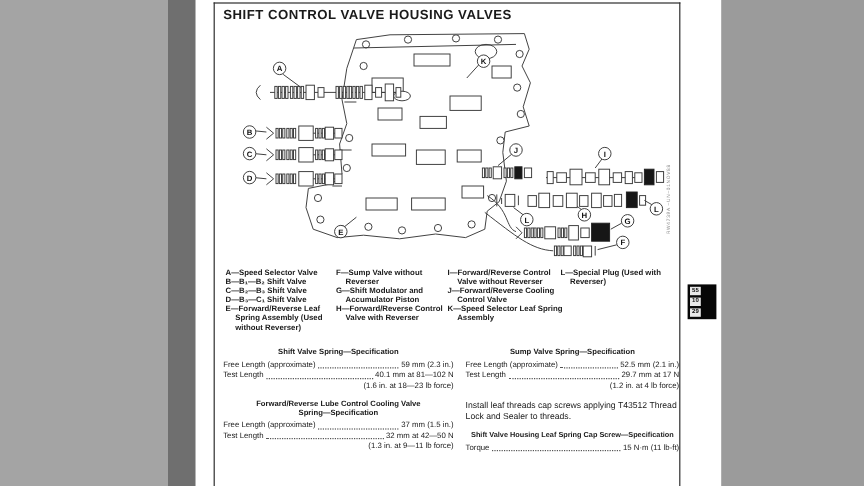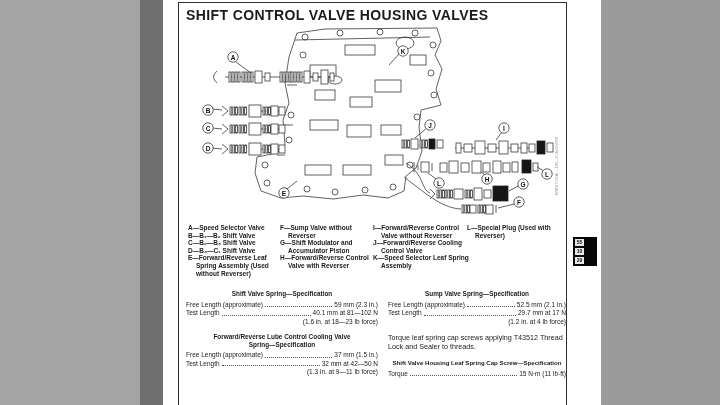--- a/index.html
+++ b/index.html
@@ -3,21 +3,21 @@
 <meta charset="utf-8">
 <style>
   html,body{margin:0;padding:0;background:#9c9c9c;}
   .screen{position:relative;width:720px;height:405px;overflow:hidden;
           font-family:"Liberation Sans","DejaVu Sans",sans-serif;color:#1a1a1a;background:#a4a4a4;}
   .gray-right{position:absolute;left:601px;top:0;width:119px;height:405px;background:#9b9b9b;}
   .dark-band{position:absolute;left:140px;top:0;width:23px;height:405px;background:#6f6f6f;}
   .page{position:absolute;left:163px;top:0;width:438px;height:405px;background:#ffffff;}
   .contentbox{position:absolute;left:15px;top:2px;width:387px;height:403px;
               border-left:1px solid #2e2e2e;border-right:1px solid #2e2e2e;border-top:1px solid #2e2e2e;}
-  .title{position:absolute;left:7px;top:4px;font-size:14px;font-weight:bold;letter-spacing:.4px;white-space:nowrap;text-align:center;}
+  .title{position:absolute;left:7px;top:4px;font-size:11px;font-weight:bold;letter-spacing:.4px;white-space:nowrap;text-align:center;}
   .diagram{position:absolute;left:6px;top:22px;}
   svg .ln{stroke:#3a3a3a;stroke-width:0.8;fill:none;}
   svg .pt{stroke:#3a3a3a;stroke-width:0.8;fill:#ffffff;}
   svg .blk{stroke:#222;stroke-width:0.8;fill:#161616;}
   svg text{font:bold 6.5px "Liberation Sans","DejaVu Sans",sans-serif;fill:#111;}
   .figid{position:absolute;left:375px;top:192px;transform:rotate(-90deg);transform-origin:0 0;
          font-size:4px;color:#8a8a8a;letter-spacing:.6px;white-space:nowrap;}
   .legend{position:absolute;top:221px;font-size:6.5px;font-weight:bold;line-height:7.6px;}
   .legend .li{padding-left:8px;text-indent:-8px;}
   .lc1{left:9px;width:92px;}  .lc2{left:101px;width:91px;}
@@ -342,21 +342,21 @@
           <span class="val">37 mm (1.5 in.)</span>
         </div>
         <div class="srow">
           <span class="lbl">Test Length</span>
           <span class="dots"></span>
           <span class="val">32 mm at 42—50 N</span>
         </div>
         <div class="val2">(1.3 in. at 9—11 lb force)</div>
       </div>
 
-      <div class="note">Torque leaf spring cap screws applying T43512 Thread Lock and Sealer to threads.</div>
+      <div class="note">Install leaf threads cap screws applying T43512 Thread Lock and Sealer to threads.</div>
 
       <div class="spec" style="left:209px;top:356px;width:178px;">
         <div class="ttl nowrap" style="font-size:6.1px;">Shift Valve Housing Leaf Spring Cap Screw—Specification</div>
         <div class="srow">
           <span class="lbl">Torque</span>
           <span class="dots"></span>
           <span class="val">15 N·m (11 lb-ft)</span>
         </div>
       </div>
 

